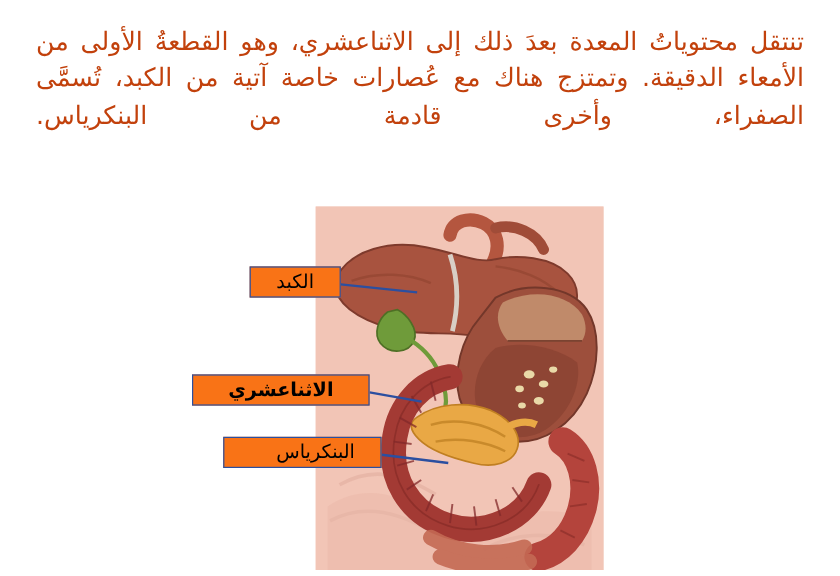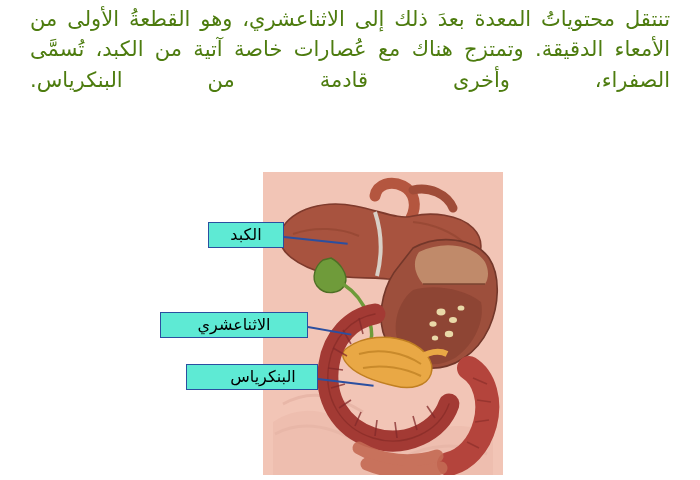--- a/index.html
+++ b/index.html
@@ -14,43 +14,43 @@
     overflow: hidden;
     position: relative;
   }
   .page {
     position: relative;
     width: 700px;
     height: 480px;
   }
   .caption {
     position: absolute;
-    top: 4px;
+    top: 20px;
     left: 30px;
     width: 640px;
     direction: rtl;
     text-align: justify;
     text-align-last: justify;
     font-size: 21px;
     line-height: 1.45;
-    color: #4d7c0f;
+    color: #c2410c;
     font-family: "DejaVu Sans", sans-serif;
   }
   .illustration {
     position: absolute;
     left: 263px;
     top: 172px;
     width: 240px;
     height: 303px;
     background: #f2c5b6;
     overflow: hidden;
   }
   .label-box {
     position: absolute;
-    background: #5eead4;
+    background: #f97316;
     border: 1px solid #2b4fa0;
     color: #000000;
     font-size: 16px;
     direction: rtl;
     text-align: center;
     font-family: "DejaVu Sans", sans-serif;
     box-sizing: border-box;
     padding: 2px 6px 3px 6px;
     white-space: nowrap;
     z-index: 6;
@@ -156,17 +156,17 @@
       </g>
     </svg>
   </div>
 
   <div class="leader" style="left:284px; top:236px; width:64px; transform: rotate(6deg);"></div>
   <div class="leader" style="left:308px; top:326px; width:44px; transform: rotate(10deg);"></div>
   <div class="leader" style="left:318px; top:378px; width:56px; transform: rotate(7deg);"></div>
 
   <div class="label-box" style="left:208px; top:222px; width:76px; height:26px;">الكبد</div>
 
-  <div class="label-box" style="left:160px; top:312px; width:148px; height:26px;">الاثناعشري</div>
+  <div class="label-box" style="left:160px; top:312px; width:148px; height:26px;font-weight:bold;">الاثناعشري</div>
 
   <div class="label-box" style="left:186px; top:364px; width:132px; height:26px;padding-left:28px;">البنكرياس</div>
 
 </div>
 
 </body></html>

